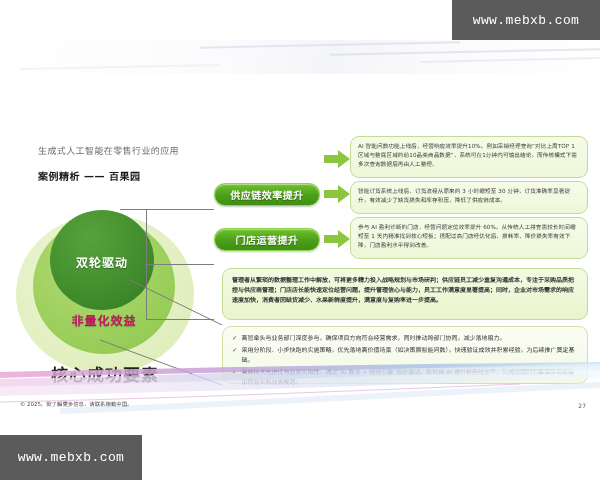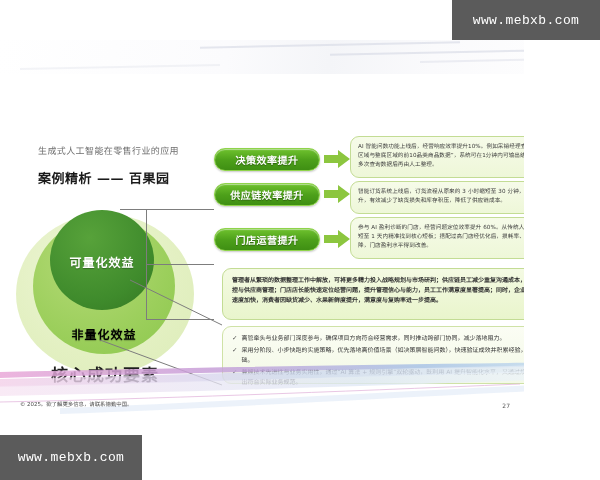--- a/index.html
+++ b/index.html
@@ -4,21 +4,21 @@
 <style>
   html,body{margin:0;padding:0;}
   body{
     width:600px;height:480px;
     background:#ffffff;
     font-family:"DejaVu Sans","Liberation Sans",sans-serif;
     overflow:hidden;
     position:relative;
   }
   #slide{
-    position:absolute;left:0;top:40px;width:524px;height:380px;
+    position:absolute;left:0;top:40px;width:600px;height:380px;
     background:#ffffff;
     overflow:hidden;
   }
   
   .top-band{
     position:absolute;left:0;top:0;width:600px;height:34px;
     background:linear-gradient(100deg,#ffffff 0%,#fbfbfd 38%,#f4f5f8 55%,#fafafc 72%,#ffffff 100%);
   }
   .top-band .streak{
     position:absolute;height:2px;background:rgba(210,214,226,.55);
@@ -38,21 +38,21 @@
   #wm-top{right:0;top:0;width:148px;height:40px;}
   #wm-bottom{left:0;bottom:0;width:142px;height:45px;}
 
   
   .kicker{
     position:absolute;left:38px;top:104px;
     font-size:9px;color:#6f6f6f;letter-spacing:.4px;
   }
   .title{
     position:absolute;left:38px;top:128px;
-    font-size:13px;font-weight:bold;color:#1a1a1a;letter-spacing:.5px;
+    font-size:10px;font-weight:bold;color:#1a1a1a;letter-spacing:.5px;
   }
 
   
   .venn{position:absolute;left:16px;top:166px;width:190px;height:175px;}
   .c-outer{
     position:absolute;left:0;top:8px;width:178px;height:160px;border-radius:50%;
     background:radial-gradient(circle at 42% 34%, #eef6d8 0%, #e3f0c2 58%, #dcecb8 100%);
     filter:blur(.2px);
   }
   .c-mid{
@@ -62,21 +62,21 @@
   .c-inner{
     position:absolute;left:34px;top:4px;width:104px;height:100px;border-radius:50%;
     background:radial-gradient(circle at 38% 28%, #57a23a 0%, #3f8b2c 65%, #347722 100%);
   }
   .venn-label{
     position:absolute;width:100%;text-align:center;
     font-weight:bold;letter-spacing:1px;
   }
   #lbl-quant{left:34px;top:47px;width:104px;font-size:12px;color:#ffffff;
     text-shadow:0 1px 1px rgba(0,0,0,.3);}
-  #lbl-nonquant{left:17px;top:119px;width:142px;font-size:12px;color:#000000;
+  #lbl-nonquant{left:17px;top:105px;width:142px;font-size:12px;color:#be185d;
     text-shadow:0 1px 1px rgba(0,0,0,.25);}
   #lbl-core{left:0;top:155px;width:178px;font-size:17px;color:#1e1e1e;}
 
   
   .line{position:absolute;background:#7d7d7d;}
 
   
   .pill{
     position:absolute;width:104px;height:21px;border-radius:11px;
     background:linear-gradient(180deg,#6fc22e 0%,#4da01a 52%,#3f8f13 100%);
@@ -133,38 +133,37 @@
     <div class="streak" style="left:20px;top:26px;width:200px;opacity:.5;"></div>
   </div>
 
   <div class="kicker">生成式人工智能在零售行业的应用</div>
   <div class="title">案例精析 —— 百果园</div>
 
   <div class="venn">
     <div class="c-outer"></div>
     <div class="c-mid"></div>
     <div class="c-inner"></div>
-    <div class="venn-label" id="lbl-quant">可量化效益</div>
+    <div class="venn-label" id="lbl-quant">双轮驱动</div>
     <div class="venn-label" id="lbl-nonquant">非量化效益</div>
     <div class="venn-label" id="lbl-core">核心成功要素</div>
   </div>
 
   <div class="line" style="left:128px;top:175px;width:1px;height:0;"></div>
   <div class="line" style="left:146px;top:169px;width:1px;height:110px;"></div>
   <div class="line" style="left:146px;top:169px;width:68px;height:1px;"></div>
   <div class="line" style="left:146px;top:224px;width:68px;height:1px;"></div>
   <div class="line" style="left:146px;top:279px;width:68px;height:1px;"></div>
   <div class="line" style="left:120px;top:169px;width:26px;height:1px;"></div>
 
   <svg width="600" height="380" style="position:absolute;left:0;top:0;pointer-events:none;">
     <line x1="130" y1="240" x2="222" y2="285" stroke="#7d7d7d" stroke-width="1"></line>
     <line x1="100" y1="300" x2="222" y2="345" stroke="#7d7d7d" stroke-width="1"></line>
   </svg>
 
-  <div class="pill" style="left:214px;top:108px;">决策效率提升</div>
   <div class="pill" style="left:214px;top:143px;">供应链效率提升</div>
   <div class="pill" style="left:214px;top:188px;">门店运营提升</div>
 
   <svg class="fatarrow" style="left:324px;top:110px;" viewBox="0 0 26 18">
     <polygon points="0,5 14,5 14,0 26,9 14,18 14,13 0,13" fill="#8cc63f"></polygon>
   </svg>
   <svg class="fatarrow" style="left:324px;top:145px;" viewBox="0 0 26 18">
     <polygon points="0,5 14,5 14,0 26,9 14,18 14,13 0,13" fill="#8cc63f"></polygon>
   </svg>
   <svg class="fatarrow" style="left:324px;top:190px;" viewBox="0 0 26 18">

